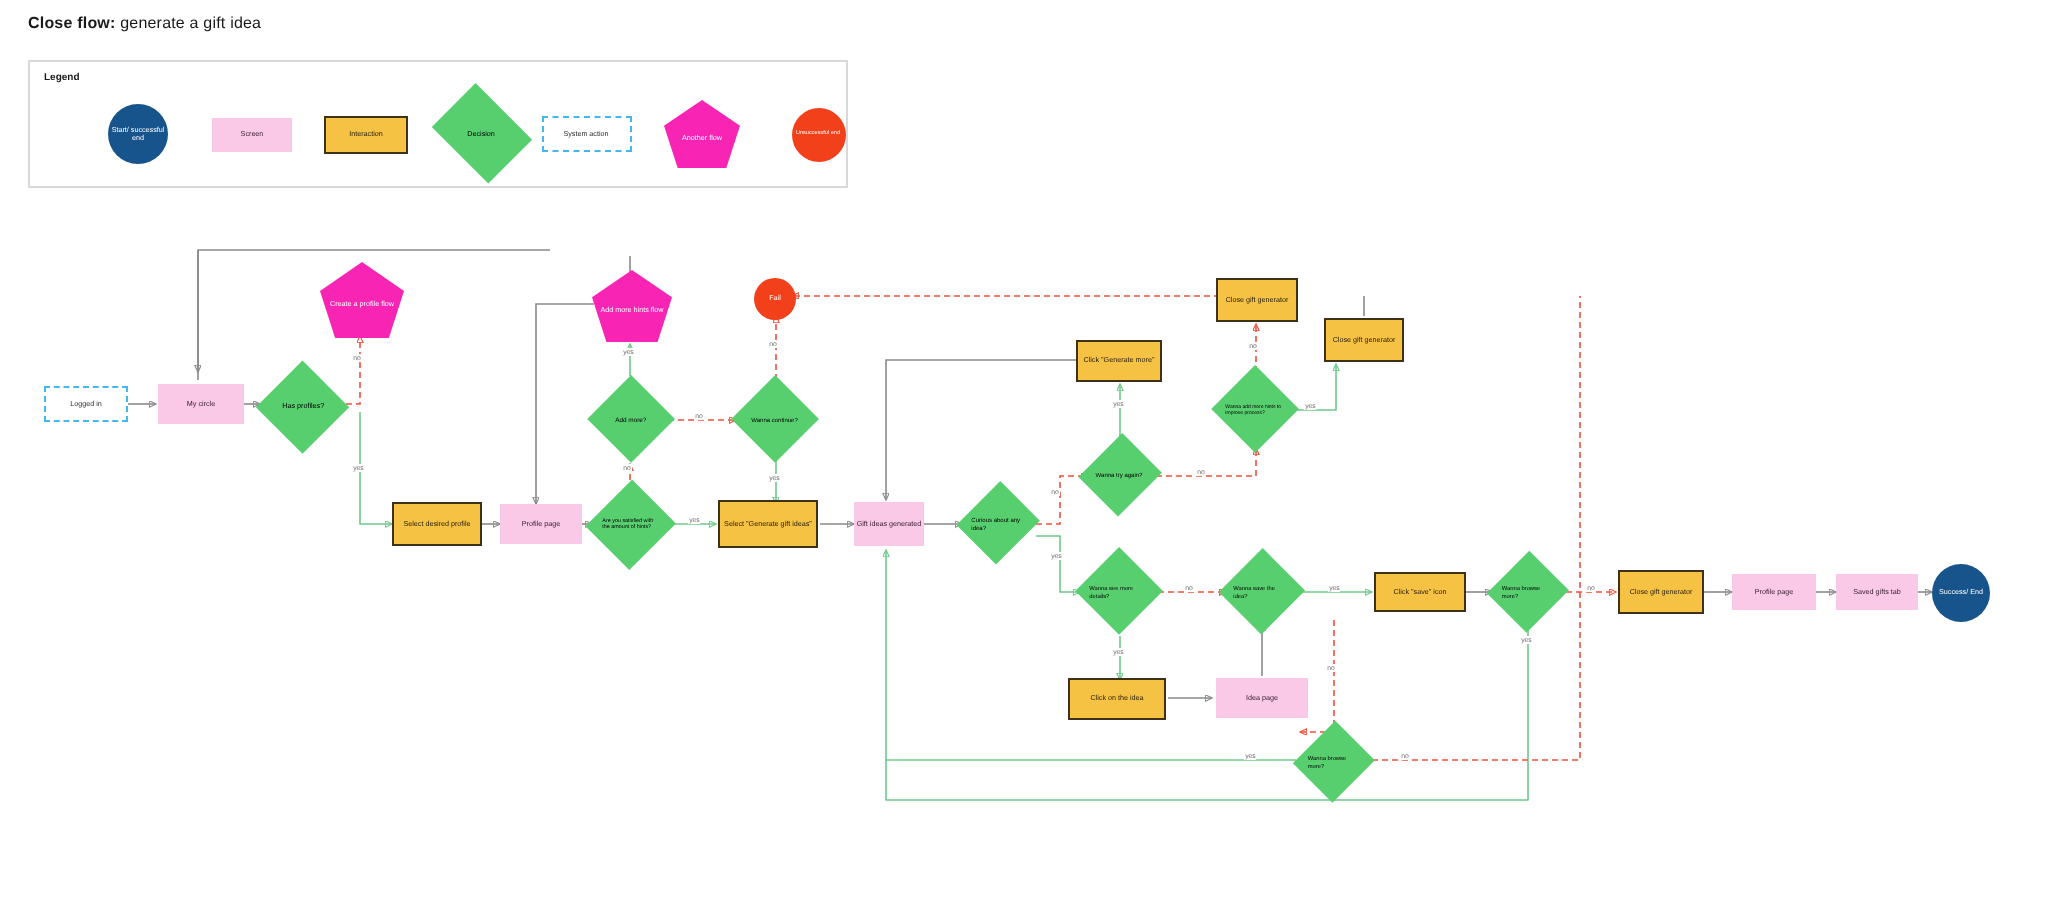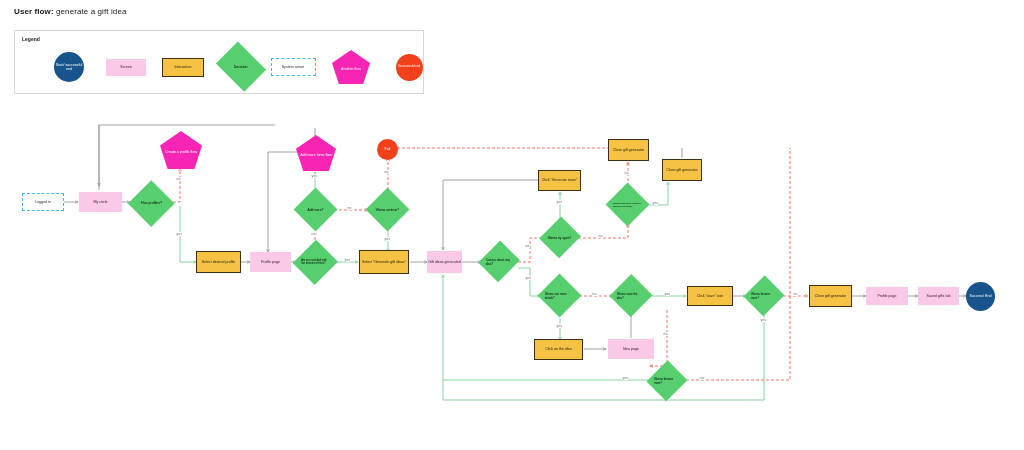--- a/index.html
+++ b/index.html
@@ -127,21 +127,21 @@
     width: 1024px; height: 450px;
     pointer-events: none;
   }
 </style>
 </head>
 <body>
 
 <div id="page">
 
   <div id="title">
-    <span class="strong">User flow:</span><span> generate a gift idea</span>
+    <span class="strong">Close flow:</span><span> generate a gift idea</span>
   </div>
 
   <div id="legend-box">
     <div id="legend-title">Legend</div>
 
     <div class="legend-item" style="left:26px;width:56px;">
       <div class="shape s-terminal" style="position:relative;width:30px;height:30px;">
         <span class="lbl">Start/ successful end</span>
       </div>
     </div>

